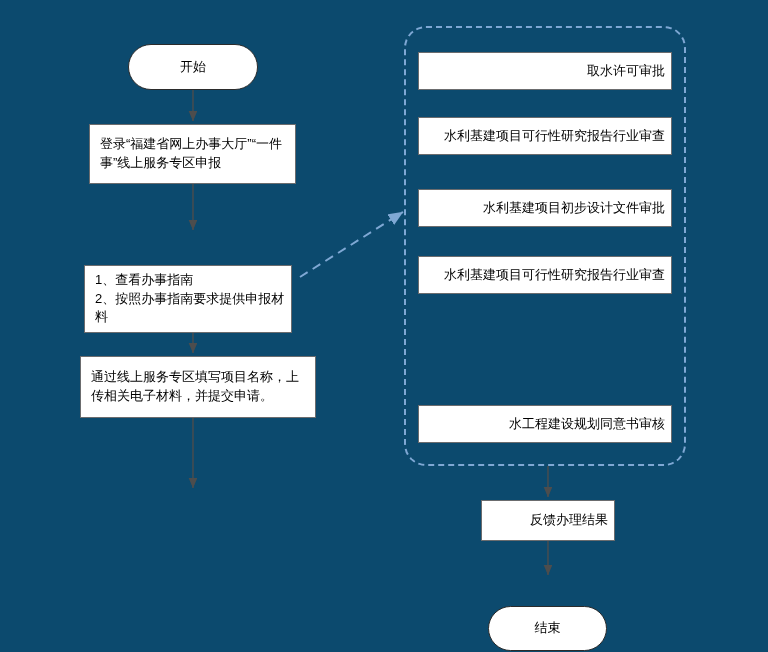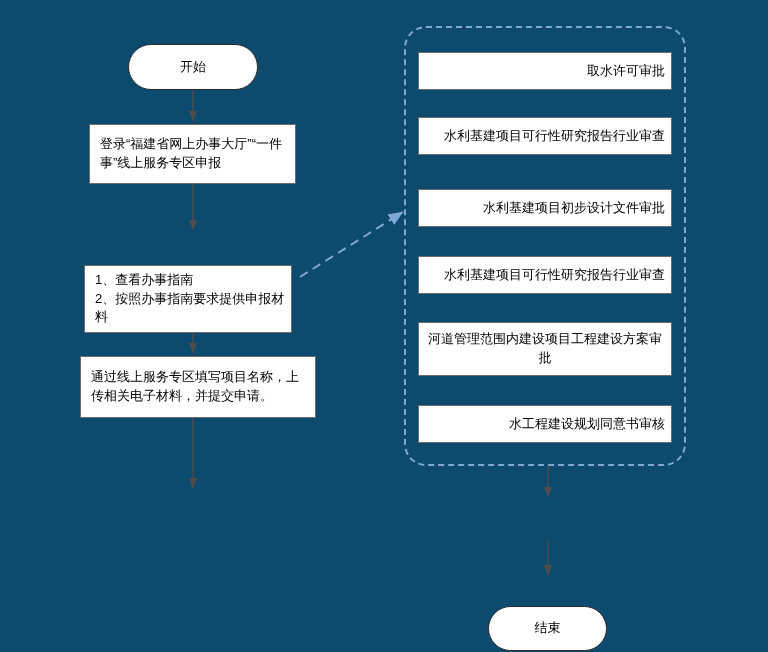--- a/index.html
+++ b/index.html
@@ -126,26 +126,26 @@
   </div>
 
   <div class="node process" style="left:418px; top:189px; width:254px; height:38px;">
     <span class="label">水利基建项目初步设计文件审批</span>
   </div>
 
   <div class="node process" style="left:418px; top:256px; width:254px; height:38px;">
     <span class="label">水利基建项目可行性研究报告行业审查</span>
   </div>
 
-  <div class="node process" style="left:418px; top:322px; width:254px; height:54px;">
-    <span class="label">河道管理范围内建设项目工程建设方案审批</span>
-  </div>
 
   <div class="node process" style="left:418px; top:405px; width:254px; height:38px;">
     <span class="label">水工程建设规划同意书审核</span>
   </div>
 
+  <div class="node process" style="left:481px; top:500px; width:134px; height:41px;">
+    <span class="label">反馈办理结果</span>
+  </div>
 
   <div class="node terminator" style="left:488px; top:606px; width:119px; height:45px;">
     <span class="label">结束</span>
   </div>
 
 </div>
 
 </body></html>

